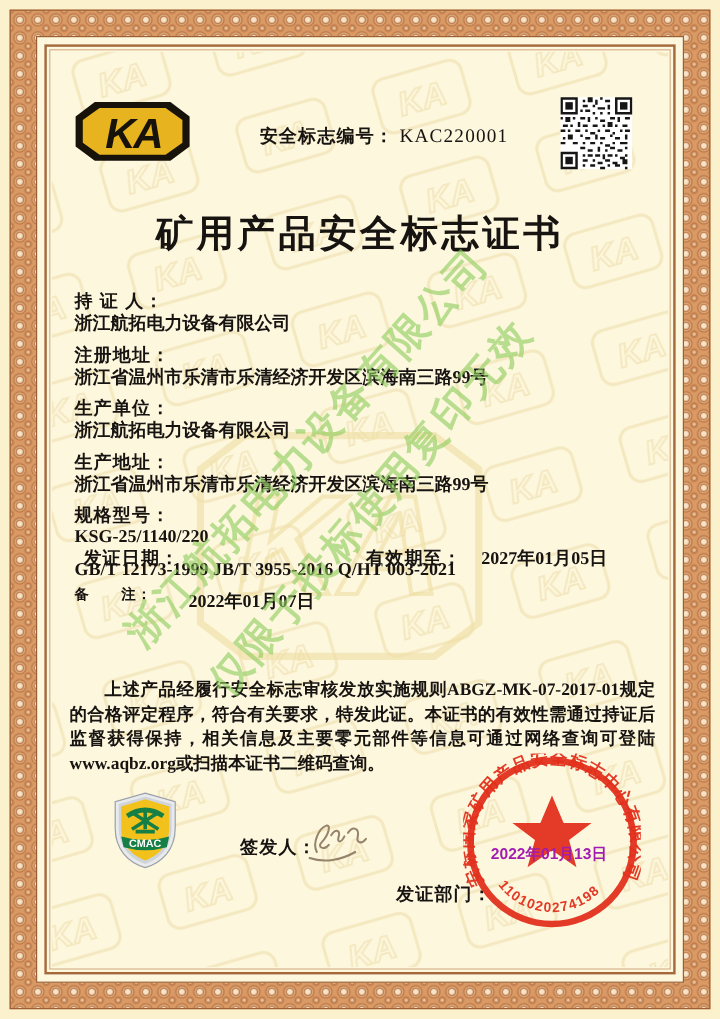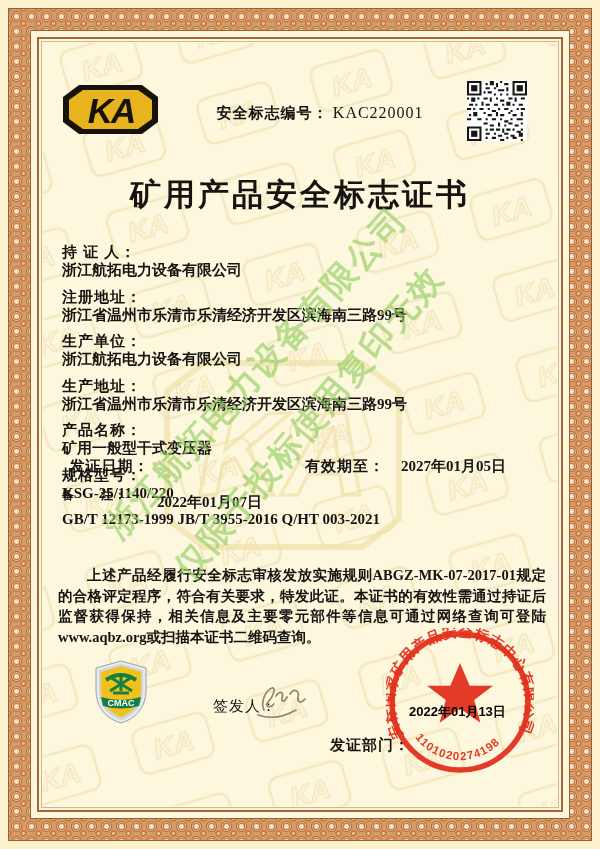--- a/index.html
+++ b/index.html
@@ -38,25 +38,25 @@
   .dates-row .val{font-family:"Liberation Serif",serif;font-weight:700;font-size:15px;white-space:nowrap;}
   .dates-row .v1{flex:0 0 148px;margin-top:36px;}
   .dates-row .l2{margin-right:16px;}
   .remark-row{position:absolute;left:62px;top:487px;font-weight:700;font-size:12px;letter-spacing:1px;}
 
   .statement{position:absolute;left:58px;top:565px;width:488px;
              font-family:"Liberation Serif",serif;font-weight:700;font-size:14.5px;
              line-height:20.5px;text-indent:2em;text-align:justify;}
 
   .cmac{position:absolute;left:92px;top:660px;}
-  .signer-label{position:absolute;left:213px;top:697px;font-weight:400;font-size:15px;letter-spacing:1px;}
+  .signer-label{position:absolute;left:200px;top:697px;font-weight:700;font-size:15px;letter-spacing:1px;}
   .signature{position:absolute;left:250px;top:682px;}
   .dept-label{position:absolute;left:330px;top:697px;font-weight:700;font-size:15px;letter-spacing:1px;margin-top:39px;}
   .seal{position:absolute;left:386px;top:628px;z-index:3;}
-  .seal-date{position:absolute;left:409px;top:703px;z-index:4;font-weight:700;font-size:13px;color:#000000;white-space:nowrap;}
+  .seal-date{position:absolute;left:409px;top:703px;z-index:4;font-weight:700;font-size:13px;color:#a21caf;white-space:nowrap;}
 
   .wm{position:absolute;z-index:5;pointer-events:none;text-align:center;white-space:nowrap;
       font-weight:700;color:rgba(143,205,94,0.62);}
   .wm1{left:36px;top:350px;width:440px;font-size:34px;letter-spacing:2px;transform:rotate(-48deg);}
   .wm2{left:115px;top:408px;width:375px;font-size:34px;letter-spacing:2px;transform:rotate(-50deg);}
 </style>
 </head>
 <body>
 
 <div class="page">
@@ -119,24 +119,20 @@
       </div>
       <div class="row">
         <span class="lbl">生产单位：</span>
         <span class="val">浙江航拓电力设备有限公司</span>
       </div>
       <div class="row">
         <span class="lbl">生产地址：</span>
         <span class="val">浙江省温州市乐清市乐清经济开发区滨海南三路99号</span>
       </div>
       <div class="row">
-        <span class="lbl">产品名称：</span>
-        <span class="val">矿用一般型干式变压器</span>
-      </div>
-      <div class="row">
         <span class="lbl">规格型号：</span>
         <span class="val">KSG-25/1140/220</span>
       </div>
       <div class="row">
         <span class="val">GB/T 12173-1999 JB/T 3955-2016 Q/HT 003-2021</span>
       </div>
     </div>
 
     <div class="dates-row">
       <span class="lbl" style="width:95px">发证日期：</span>

